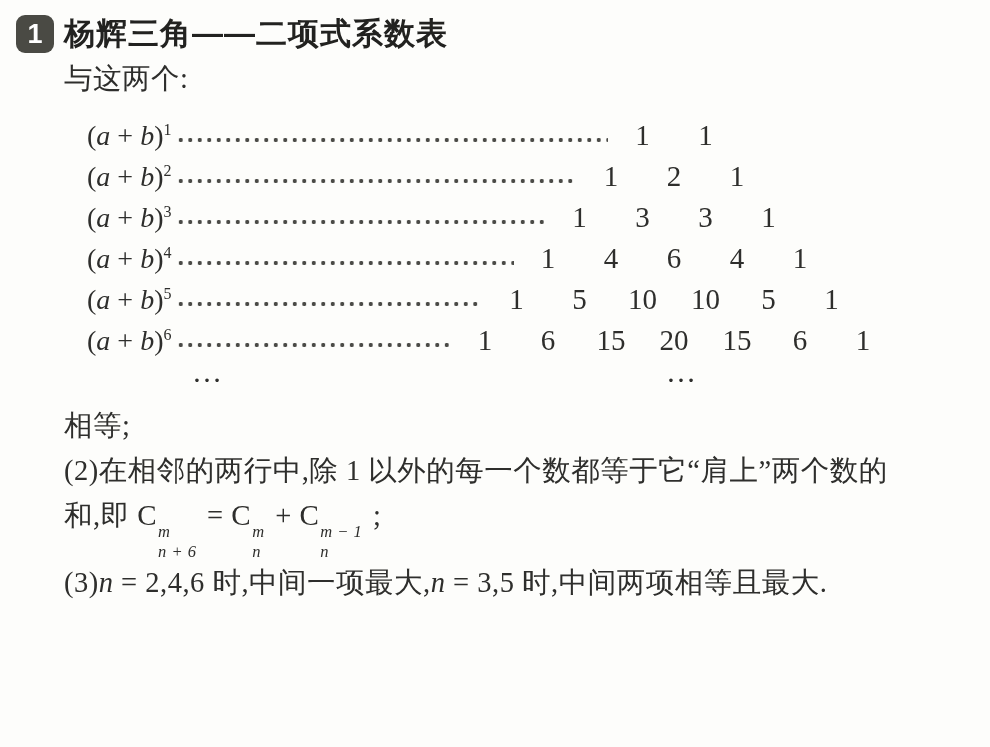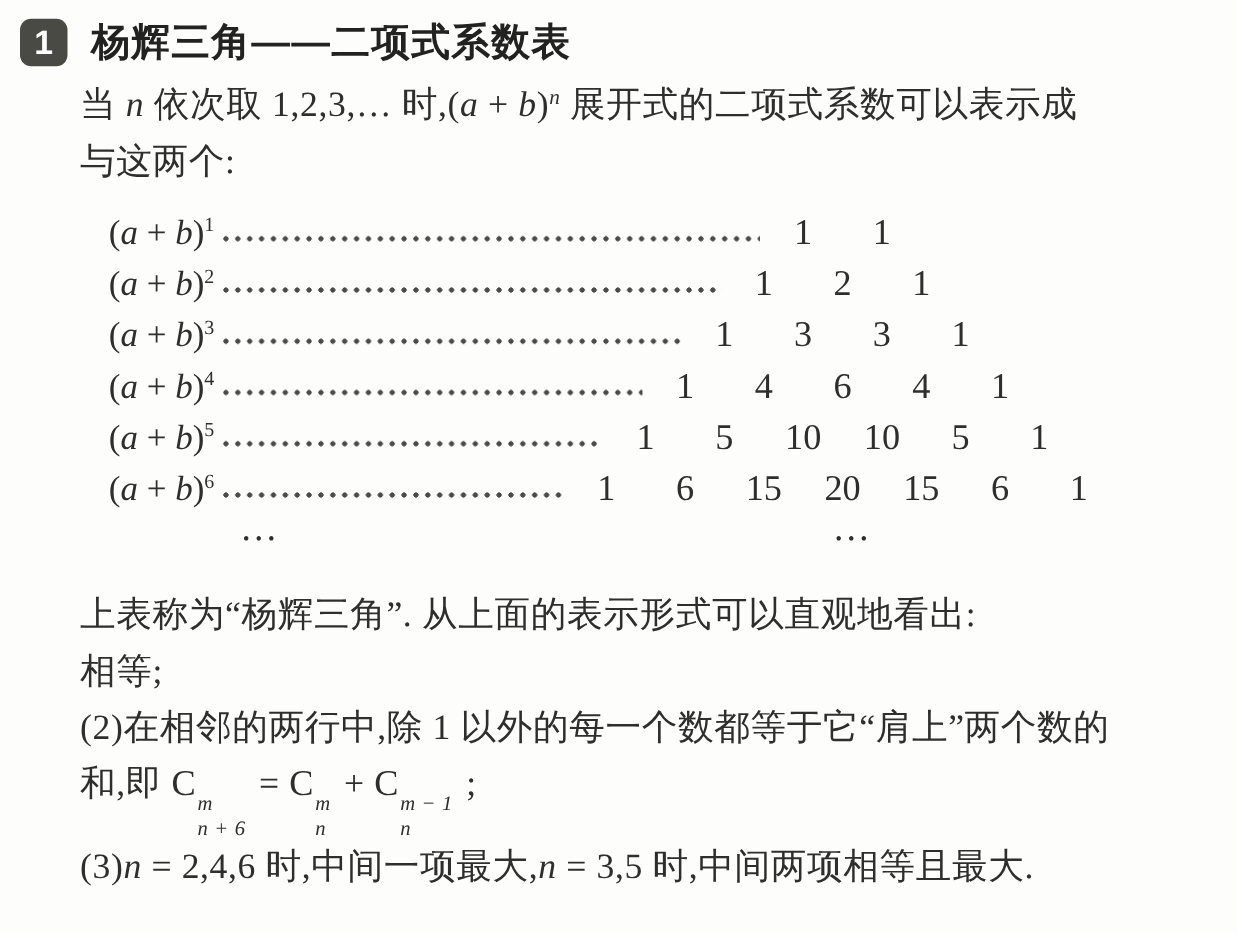--- a/index.html
+++ b/index.html
@@ -22,21 +22,21 @@
     width:38px; height:38px;
     background:#4a4a44;
     border-radius:9px;
     color:#fff;
     font-family:"Liberation Sans", sans-serif;
     font-weight:bold; font-size:27px;
     display:flex; align-items:center; justify-content:center;
     flex:none;
   }
   .title {
-    margin-left:19px;
+    margin-left:10px;
     font-family:"Liberation Sans", sans-serif;
     font-weight:bold;
     font-size:31px;
     letter-spacing:1px;
     color:#222220;
   }
   
   .textline {
     padding-left:64px; padding-right:40px;
     font-size:28.5px;
@@ -94,21 +94,20 @@
 </head>
 <body>
 
 <div class="page">
 
   <div class="header">
     <div class="badge">1</div>
     <div class="title">杨辉三角——二项式系数表</div>
   </div>
 
-  <div class="textline intro"><span>当 </span><span class="var">n</span><span> 依次取 1,2,3,… 时,(</span><span class="var">a</span><span> + </span><span class="var">b</span><span>)</span><sup class="exp">n</sup><span> 展开式的二项式系数可以表示成</span></div>
   <div class="textline">与这两个:</div>
 
   <div class="triangle">
 
     <div class="trow">
       <span class="tlabel"><span>(</span><span class="var">a</span><span> + </span><span class="var">b</span><span>)</span><sup class="exp">1</sup></span>
       <span class="dot-leader"></span>
       <span class="numbers" style="width: 126px; margin-right: 253px;">
           <span class="num">1</span>
           <span class="num">1</span>
@@ -168,21 +167,20 @@
           <span class="num">6</span>
           <span class="num">1</span>
         </span>
     </div>
     <div class="ellipsis-row">
       <span class="ellipsis-left">…</span>
       <span class="ellipsis-center">…</span>
     </div>
   </div>
 
-  <div class="textline summary">上表称为“杨辉三角”. 从上面的表示形式可以直观地看出:</div>
 
   <div class="textline">相等;</div>
 
   <div class="textline">(2)在相邻的两行中,除 1 以外的每一个数都等于它“肩上”两个数的</div>
   <div class="textline"><span>和,即 </span><span class="comb"><span class="bigc">C</span><span class="scripts">
           <span>m</span>
           <span>n + 6</span>
         </span></span><span> = </span><span class="comb"><span class="bigc">C</span><span class="scripts">
           <span>m</span>
           <span>n</span>

